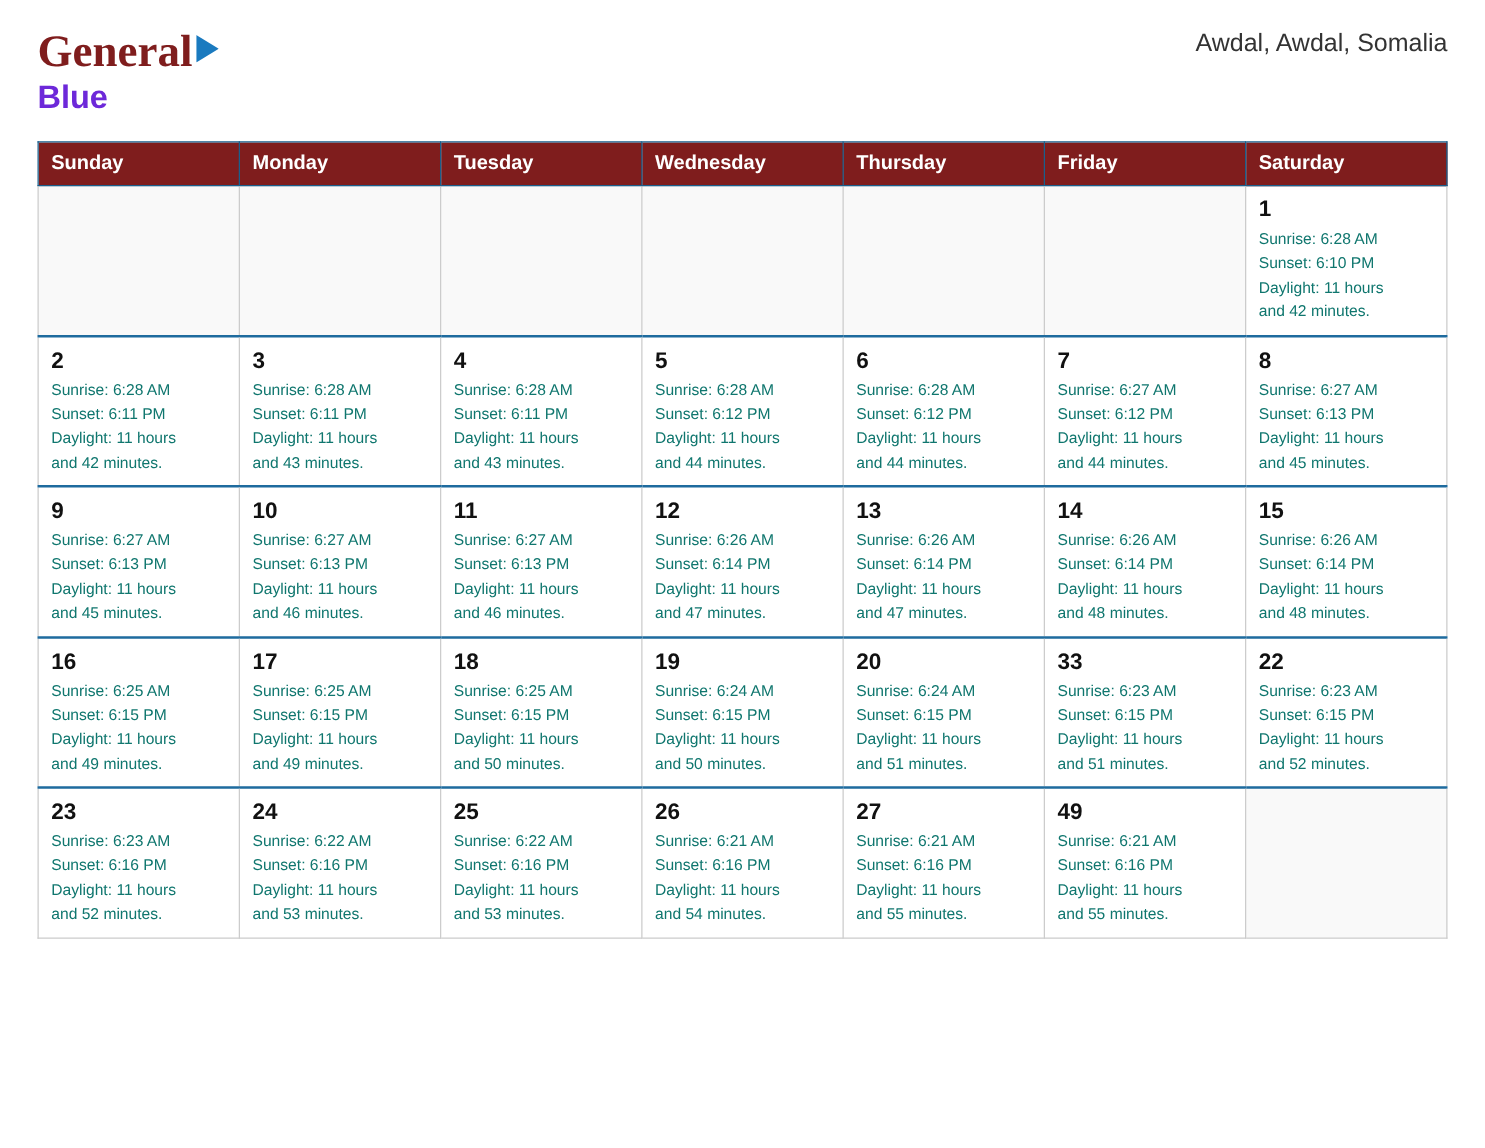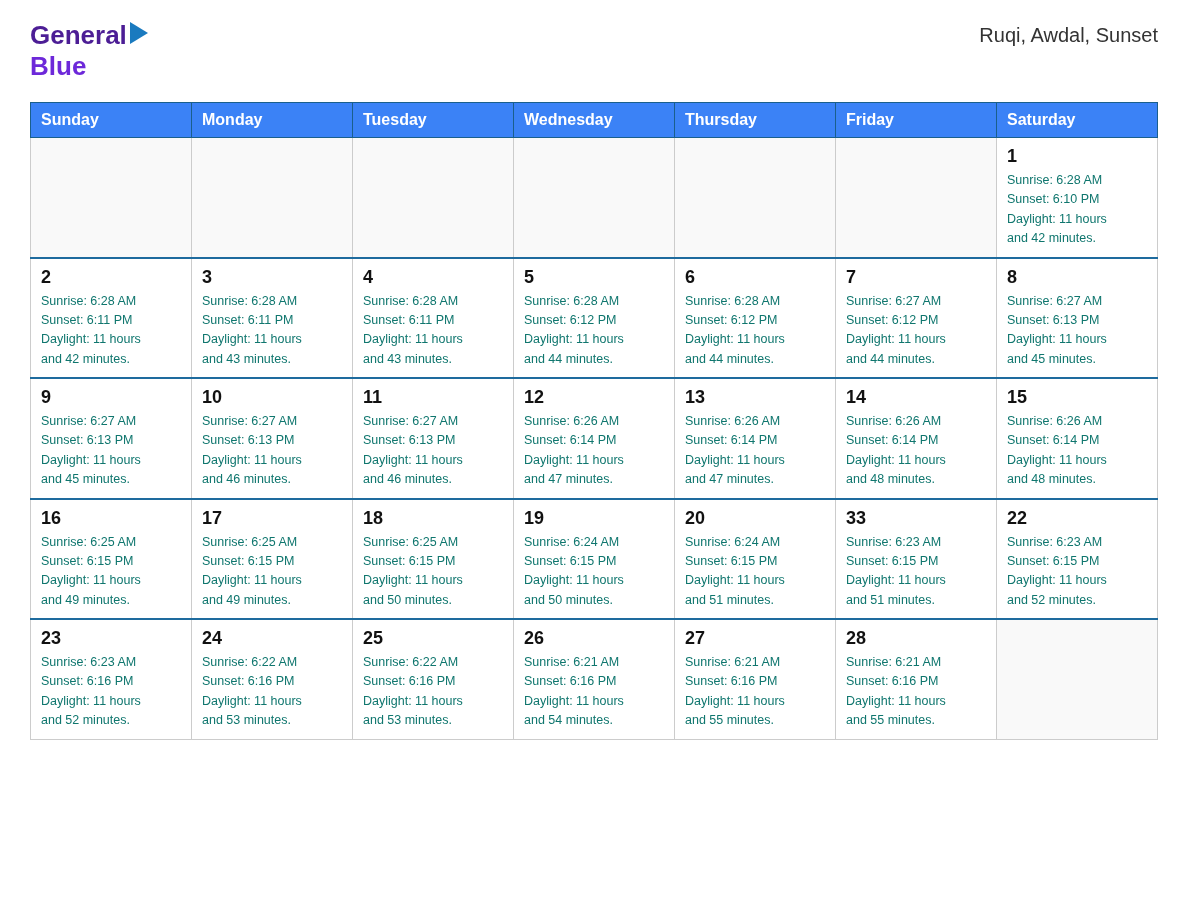--- a/index.html
+++ b/index.html
@@ -29,21 +29,21 @@
       font-size: 20px;
       color: #333;
       margin-top: 4px;
     }
     .calendar {
       width: 100%;
       border-collapse: collapse;
       border: 1px solid #999;
     }
     .calendar th {
-      background-color: #3b82f6;
+      background-color: #7f1d1d;
       color: #fff;
       padding: 8px 10px;
       font-size: 16px;
       font-weight: bold;
       text-align: left;
       border: 1px solid #1a5f8c;
     }
     .calendar td {
       vertical-align: top;
       padding: 8px 10px;
@@ -89,34 +89,34 @@
       font-weight: bold;
     }
   </style>
 </head>
 <body>
 
 <div class="header">
   <div class="logo-wrapper">
     <div>
       <div class="logo-text-row">
-        <span style="color:#4c1d95;font-size:26px;font-weight:bold;">General</span>
+        <span style="color:#7f1d1d;font-size:36px;font-weight:bold;font-family:Liberation Serif, serif;">General</span>
         <span style="display:inline-block;margin-left:3px;vertical-align:middle;">
           <svg width="18" height="22" viewBox="0 0 18 22">
             <polygon points="0,0 18,11 0,22" fill="#1a7abf"></polygon>
           </svg>
         </span>
       </div>
       <div>
         <span class="logo-text-blue">Blue</span>
       </div>
     </div>
   </div>
   <div class="title-section">
-    <div class="location">Ruqi, Awdal, Sunset</div>
+    <div class="location">Awdal, Awdal, Somalia</div>
   </div>
 </div>
 
 <table class="calendar">
   <thead>
     <tr>
     <th>Sunday</th>
         <th>Monday</th>
         <th>Tuesday</th>
         <th>Wednesday</th>
@@ -324,21 +324,21 @@
 and 54 minutes.</div>
         </td>
         <td>
           <span class="day-number">27</span>
           <div class="day-info" style="white-space: pre-line;">Sunrise: 6:21 AM
 Sunset: 6:16 PM
 Daylight: 11 hours
 and 55 minutes.</div>
         </td>
         <td>
-          <span class="day-number">28</span>
+          <span class="day-number">49</span>
           <div class="day-info" style="white-space: pre-line;">Sunrise: 6:21 AM
 Sunset: 6:16 PM
 Daylight: 11 hours
 and 55 minutes.</div>
         </td>
         <td class="empty-cell"></td>
       </tr>
     </tbody>
 </table>
 

